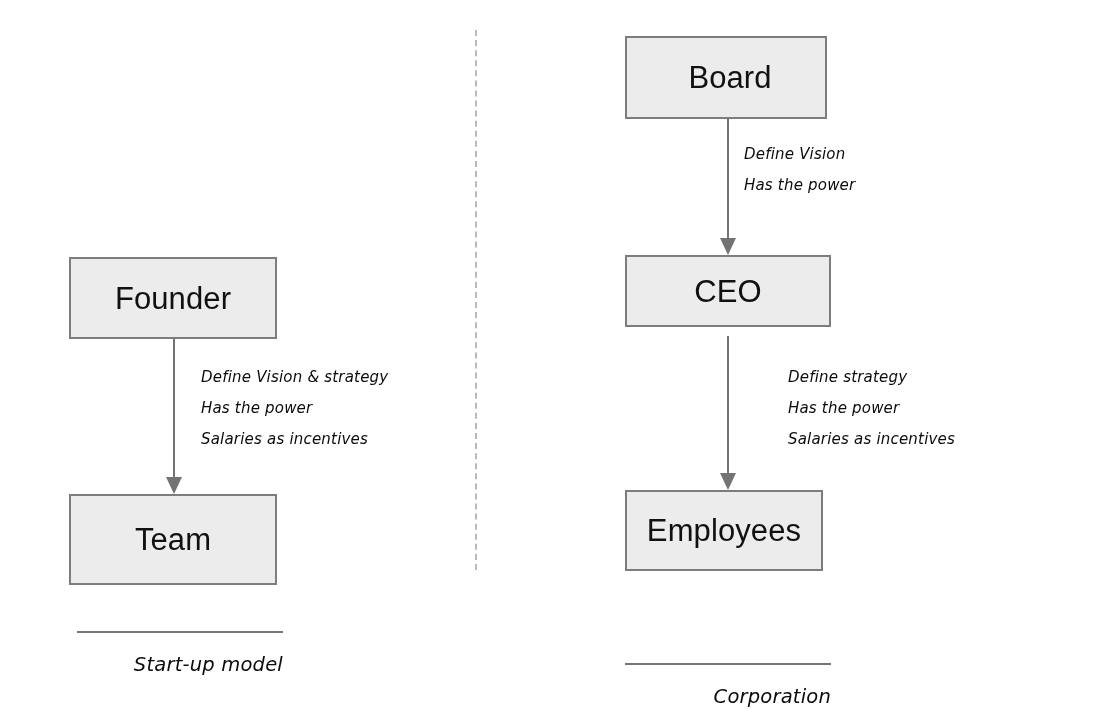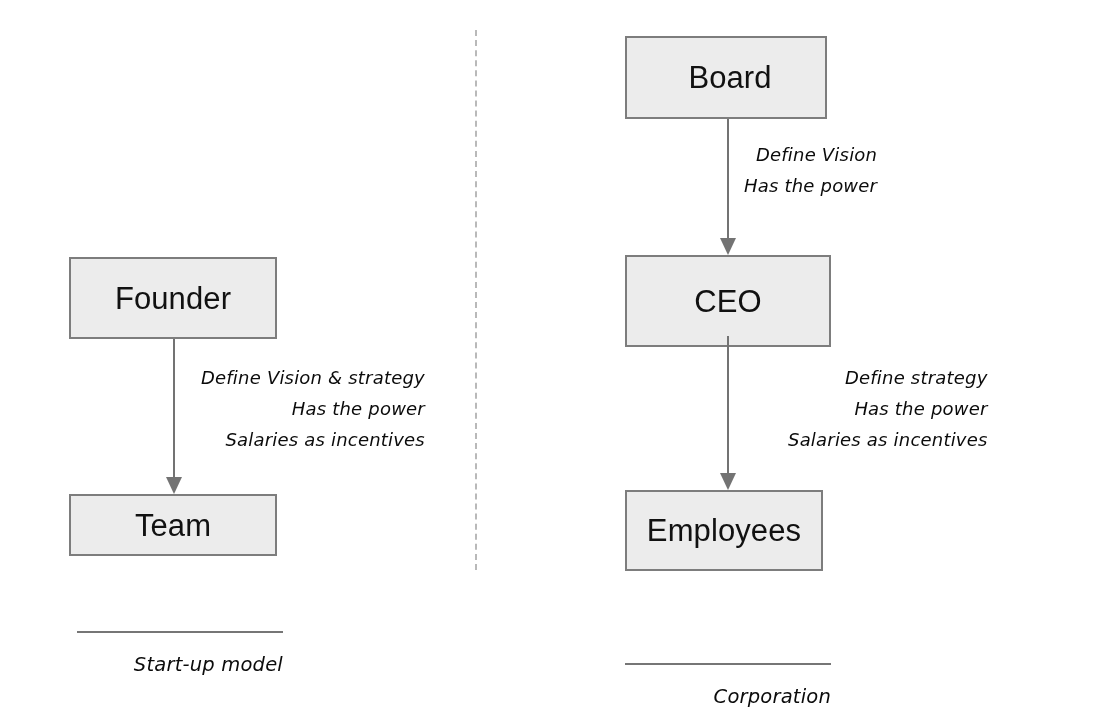--- a/index.html
+++ b/index.html
@@ -35,23 +35,23 @@
     justify-content: center;
     color: #111111;
     font-size: 31px;
     font-weight: 400;
     line-height: 1;
     letter-spacing: 0.1px;
     font-family: "Liberation Sans", sans-serif;
   }
 
   .node-founder   { left: 69px;  top: 257px; width: 208px; height: 82px; }
-  .node-team      { left: 69px;  top: 494px; width: 208px; height: 62px; }
+  .node-team      { left: 69px;  top: 494px; width: 208px; height: 91px; }
   .node-board     { left: 625px; top: 36px;  width: 202px; height: 83px; padding-left: 8px; }
-  .node-ceo       { left: 625px; top: 255px; width: 206px; height: 92px; }
+  .node-ceo       { left: 625px; top: 255px; width: 206px; height: 72px; }
   .node-employees { left: 625px; top: 490px; width: 198px; height: 81px; }
 
   
   .connector {
     position: absolute;
     width: 2px;
     background: #737373;
   }
   .conn-founder-team { left: 173px; top: 339px; height: 140px; }
   .conn-board-ceo    { left: 727px; top: 119px; height: 121px; }
@@ -68,26 +68,25 @@
   }
   .arrow-founder-team { left: 166px; top: 477px; }
   .arrow-board-ceo    { left: 720px; top: 238px; }
   .arrow-ceo-emp      { left: 720px; top: 473px; }
 
   
   .edge-label {
     position: absolute;
     font-family: "DejaVu Sans", sans-serif;
     font-style: italic;
-    font-size: 18px;
+    font-size: 15px;
     line-height: 31px;
     color: #0b0b0b;
     white-space: nowrap;
     letter-spacing: 0.2px;
-    text-align: right;
   }
   .edge-label .line { display: block; }
 
   .label-founder-team { left: 190px; top: 362px; margin-left: 11px; }
   .label-board-ceo    { left: 744px; top: 139px; }
   .label-ceo-emp      { left: 788px; top: 362px; }
 
   
   .divider {
     position: absolute;

